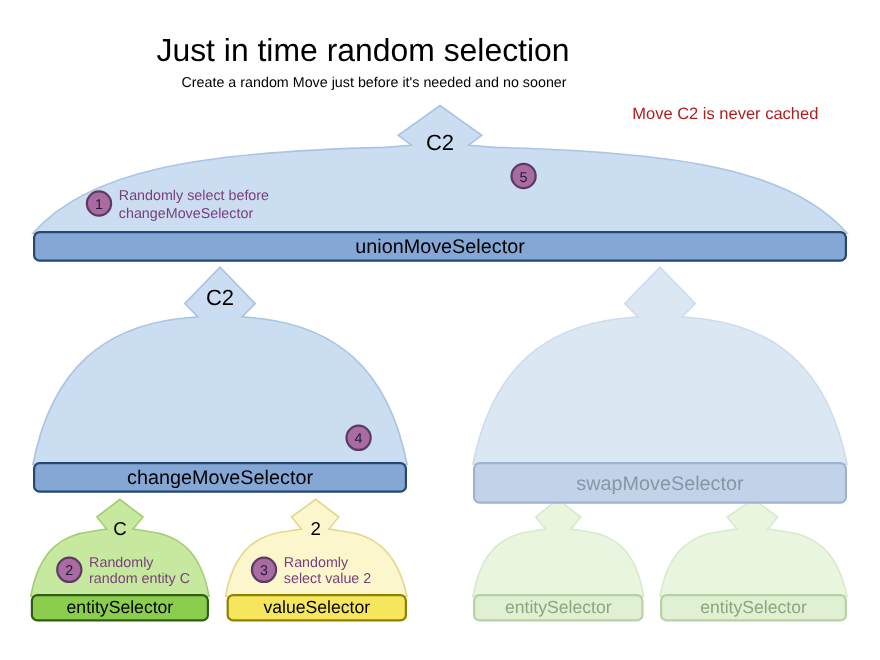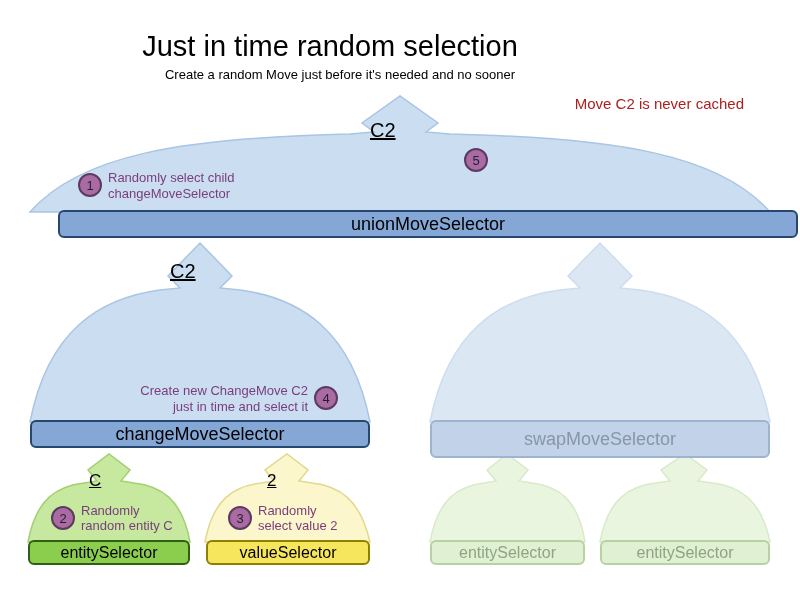--- a/index.html
+++ b/index.html
@@ -13,29 +13,29 @@
   .arch-yellow{fill:var(--arch-yellow);stroke:var(--arch-yellow-border);}
   .arch-green-faded{fill:var(--arch-green-faded);stroke:var(--arch-green-faded-border);}
 
   .title{position:absolute;top:30px;left:0;width:660px;text-align:center;font-size:29px;}
   .subtitle{position:absolute;top:67px;left:0;width:680px;text-align:center;font-size:13px;}
   .note{position:absolute;top:95px;left:504px;width:240px;text-align:right;font-size:15px;
         color:var(--red-text);}
 
   .bar{position:absolute;display:flex;align-items:center;justify-content:center;
        border:2px solid;border-radius:6px;box-sizing:border-box;white-space:nowrap;}
-  .bar-union {left:30px;top:210px;width:740px;height:28px;background:var(--bar-blue);border-color:var(--bar-blue-border);font-size:18px;margin-left:28px;}
+  .bar-union {left:30px;top:210px;width:740px;height:28px;background:var(--bar-blue);border-color:var(--bar-blue-border);font-size:18px;}
   .bar-change{left:30px;top:420px;width:340px;height:28px;background:var(--bar-blue);border-color:var(--bar-blue-border);font-size:18px;}
   .bar-swap  {left:430px;top:420px;width:340px;height:38px;background:var(--bar-blue-faded);border-color:var(--bar-blue-faded-border);color:var(--faded-text);font-size:18px;}
   .bar-entity{left:28px;top:540px;width:162px;height:25px;background:var(--bar-green);border-color:var(--bar-green-border);font-size:16px;}
   .bar-value {left:206px;top:540px;width:164px;height:25px;background:var(--bar-yellow);border-color:var(--bar-yellow-border);font-size:16px;}
   .bar-faded1{left:430px;top:540px;width:155px;height:25px;background:var(--bar-green-faded);border-color:var(--bar-green-faded-border);color:var(--faded-green-text);font-size:16px;}
   .bar-faded2{left:600px;top:540px;width:170px;height:25px;background:var(--bar-green-faded);border-color:var(--bar-green-faded-border);color:var(--faded-green-text);font-size:16px;}
 
-  .out{position:absolute;font-size:20px;text-decoration:underline;}
+  .out{position:absolute;text-align:center;font-size:20px;}
   .out-union {left:370px;top:119px;width:60px;}
   .out-change{left:170px;top:260px;width:60px;}
   .out-entity{left:89px;top:471px;width:40px;font-size:17px;}
   .out-value {left:267px;top:471px;width:40px;font-size:17px;}
 
   .badge{position:absolute;width:24px;height:24px;border-radius:50%;box-sizing:border-box;
          background:var(--badge);border:2px solid var(--badge-border);
          display:flex;align-items:center;justify-content:center;font-size:13px;color:#241d38;}
   .badge1{left:78px;top:173px;}
   .badge5{left:464px;top:148px;}
@@ -77,30 +77,26 @@
   <div class="bar bar-union">unionMoveSelector</div>
   <div class="bar bar-change">changeMoveSelector</div>
   <div class="bar bar-swap">swapMoveSelector</div>
   <div class="bar bar-entity">entitySelector</div>
   <div class="bar bar-value">valueSelector</div>
   <div class="bar bar-faded1">entitySelector</div>
   <div class="bar bar-faded2">entitySelector</div>
 
   <div class="badge badge1">1</div>
   <div class="steptext st1">
-    <div>Randomly select child</div>
+    <div>Randomly select before</div>
     <div>changeMoveSelector</div>
   </div>
 
   <div class="badge badge5">5</div>
 
-  <div class="steptext st4">
-    <div>Create new ChangeMove C2</div>
-    <div>just in time and select it</div>
-  </div>
   <div class="badge badge4">4</div>
 
   <div class="badge badge2">2</div>
   <div class="steptext st2">
     <div>Randomly</div>
     <div>random entity C</div>
   </div>
 
   <div class="badge badge3">3</div>
   <div class="steptext st3">

